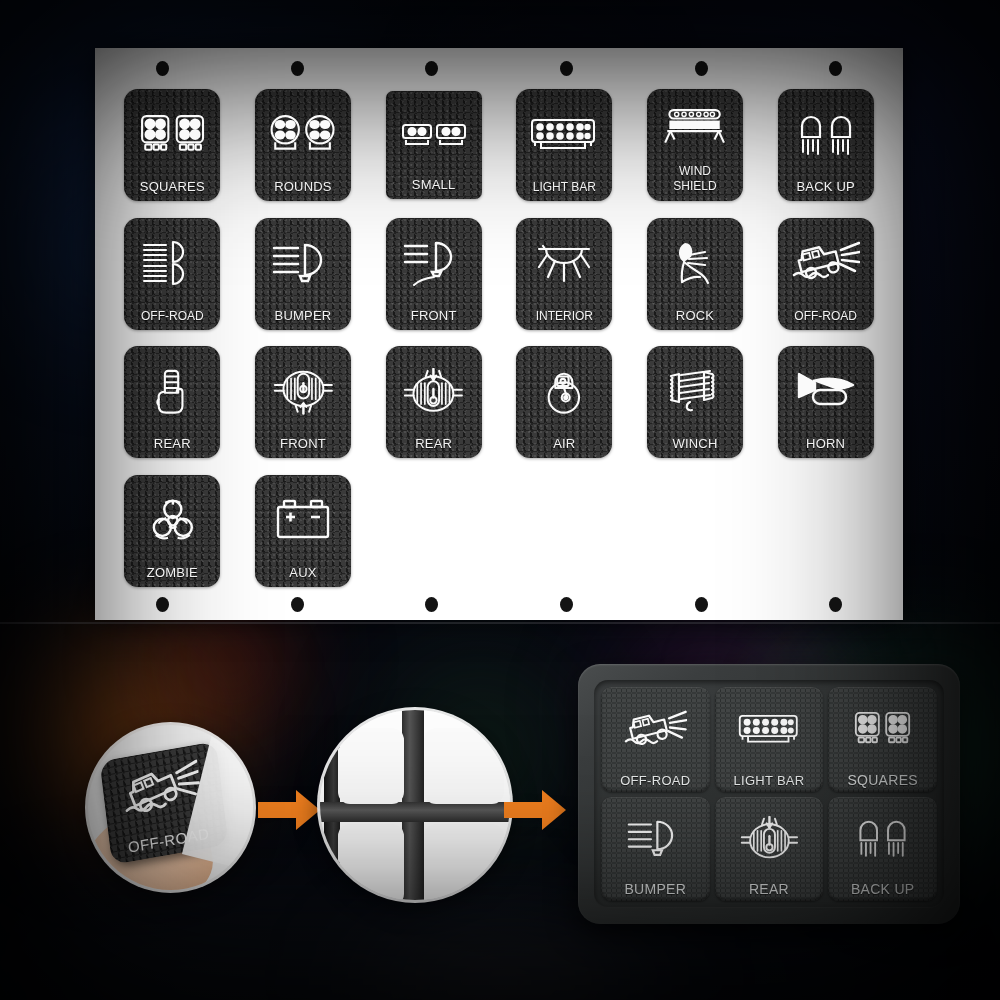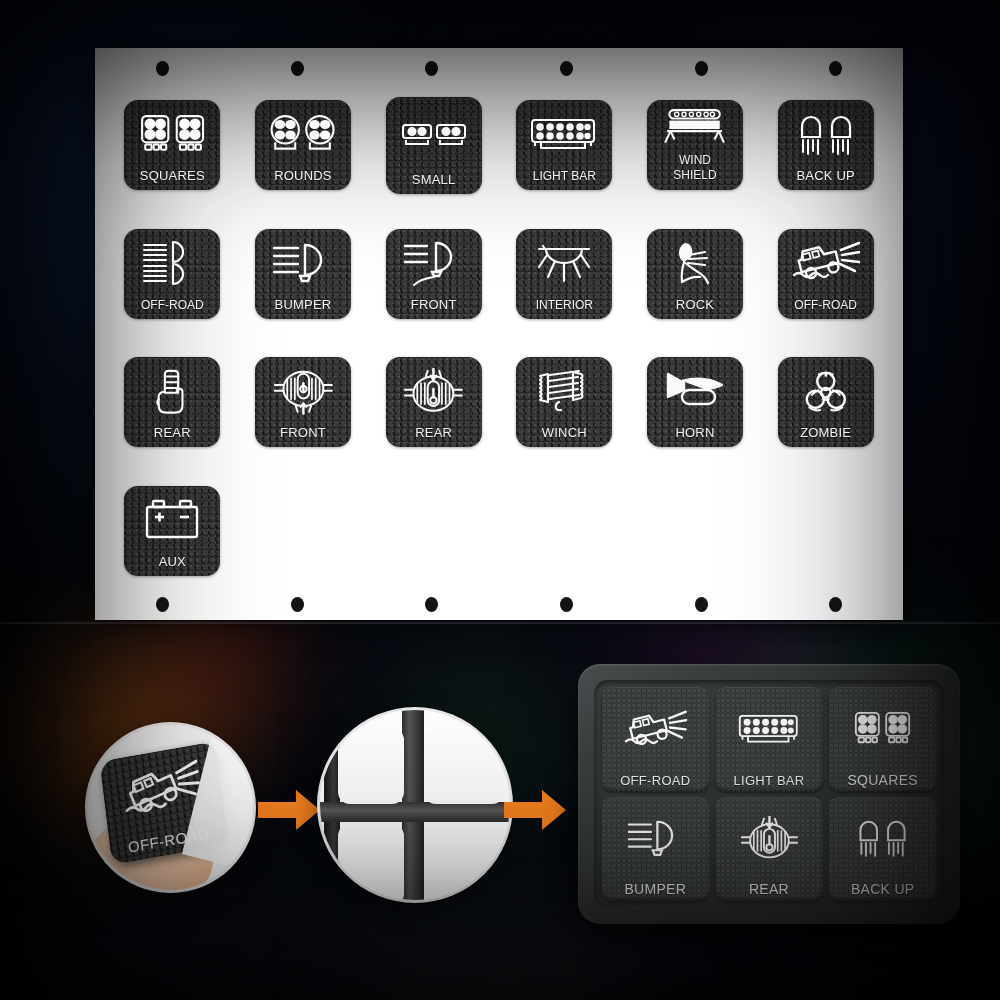--- a/index.html
+++ b/index.html
@@ -53,42 +53,42 @@
     position:absolute; left:14px; top:34px; width:780px; height:512px;
     display:grid;
     grid-template-columns: repeat(6, 1fr);
     grid-template-rows: repeat(4, 1fr);
     column-gap: 4px; row-gap: 2px;
   }
   .cell { display:flex; align-items:center; justify-content:center; }
 
   .tile {
     position:relative;
-    width:96px; height:90px;
+    width:96px; height:112px;
     border-radius:14px;
     background:
       repeating-conic-gradient(from 0deg at 13% 27%, #232323 0% 22%, #3a3a3a 22% 44%, #1a1a1a 44% 66%, #333 66% 100%),
       #2a2a2a;
     background-size: 7px 7px, 100% 100%;
     display:flex; flex-direction:column; align-items:center; justify-content:flex-end;
     padding-bottom:7px;
     overflow:hidden;
     box-shadow: 0 1px 3px rgba(0,0,0,.35);
   }
   .tile::after{
     content:""; position:absolute; inset:0; border-radius:14px;
     background-image:
       radial-gradient(circle at 20% 30%, rgba(255,255,255,.10) 0 1px, transparent 1px),
       radial-gradient(circle at 70% 65%, rgba(255,255,255,.09) 0 1px, transparent 1px),
       radial-gradient(circle at 45% 80%, rgba(0,0,0,.35) 0 1px, transparent 1px),
       radial-gradient(circle at 85% 18%, rgba(255,255,255,.08) 0 1px, transparent 1px);
     background-size: 6px 6px, 8px 8px, 5px 5px, 9px 9px;
     pointer-events:none; mix-blend-mode: screen; opacity:.9;
   }
-  .tile.small-tile { height:97px; }
+  .tile.small-tile { height:108px;border-radius:7px; }
 
   .tile .glyph {
     position:relative; z-index:2;
     flex:1; display:flex; align-items:center; justify-content:center;
     width:100%;
   }
   .tile .glyph svg { display:block; }
   .tile .label {
     position:relative; z-index:2;
     color:#f2f2f2;
@@ -590,20 +590,38 @@
       <path d="M32 22 v9" stroke-width="2.6"></path>
       <circle cx="32" cy="34" r="3.4" fill="none"></circle>
       <path d="M24 9 L26 3"></path>
                   <path d="M40 9 L38 3"></path>
       <path d="M32 1 V12" stroke-width="2.6"></path>
       <path d="M29 8 L32 13 L35 8" fill="#fafafa" stroke="#fafafa"></path>
     </g>
               </svg>
             </div>
             <div class="label">REAR</div>
+          </div>
+        </div>
+        <div class="cell">
+          <div class="tile">
+            <div class="glyph">
+              <svg width="43.699999999999996" height="47.5" viewBox="0 0 43.699999999999996 47.5" fill="none">
+                <g transform="scale(0.95)" stroke="#fafafa" stroke-width="2.2" fill="none" stroke-linecap="round" stroke-linejoin="round">
+      <circle cx="23" cy="31" r="16"></circle>
+      <path d="M14 15 a9 9 0 0 1 18 0 v6 h-18 Z"></path>
+      <rect x="16" y="9" width="12" height="10" rx="2"></rect>
+      <circle cx="22" cy="14" r="2.6"></circle>
+      <path d="M22 18 L26 29"></path>
+      <circle cx="25" cy="31" r="4.2"></circle>
+      <circle cx="25" cy="31" r="1.6" fill="#fafafa"></circle>
+    </g>
+              </svg>
+            </div>
+            <div class="label">AIR</div>
           </div>
         </div>
         <div class="cell">
           <div class="tile">
             <div class="glyph">
               <svg width="58" height="48" viewBox="0 0 58 48" fill="none">
                 <g transform="scale(1)" stroke="#fafafa" stroke-width="2.2" fill="none" stroke-linecap="round" stroke-linejoin="round">
       <path d="M5 8 q3 2 0 4 q3 2 0 4 q3 2 0 4 q3 2 0 4 q3 2 0 4 q3 2 0 4 L13 34 L13 6 Z"></path>
       <path d="M46 6 q3 2 0 4 q3 2 0 4 q3 2 0 4 q3 2 0 4 q3 2 0 4 q3 2 0 4 L38 32 L38 4 Z"></path>
       <path d="M15 7 L44 3"></path>

